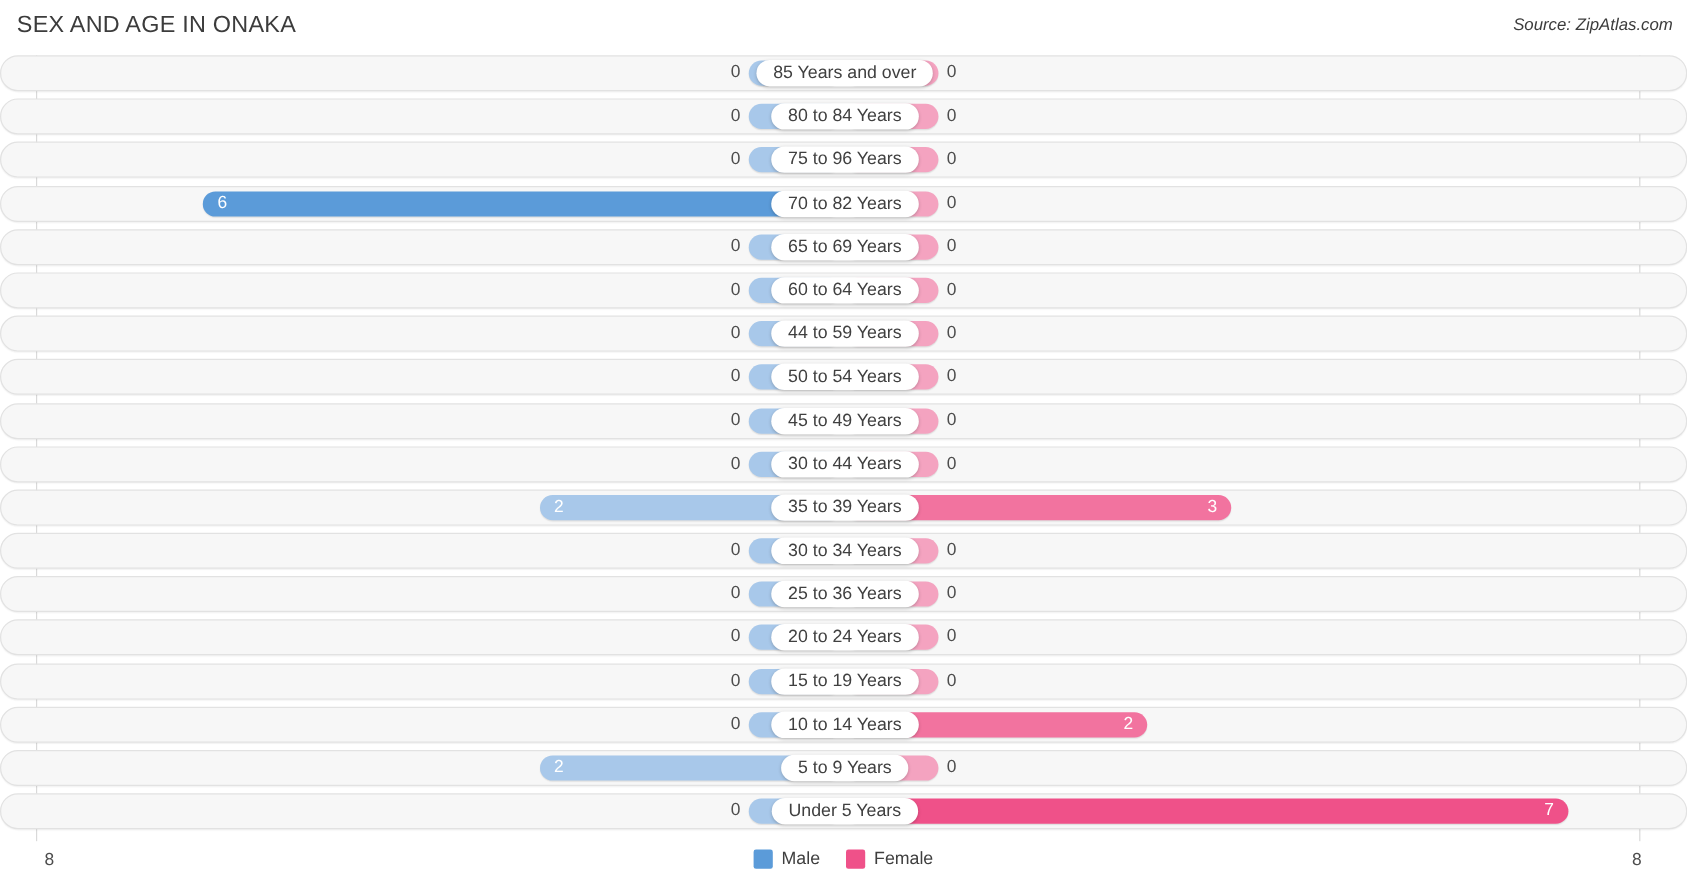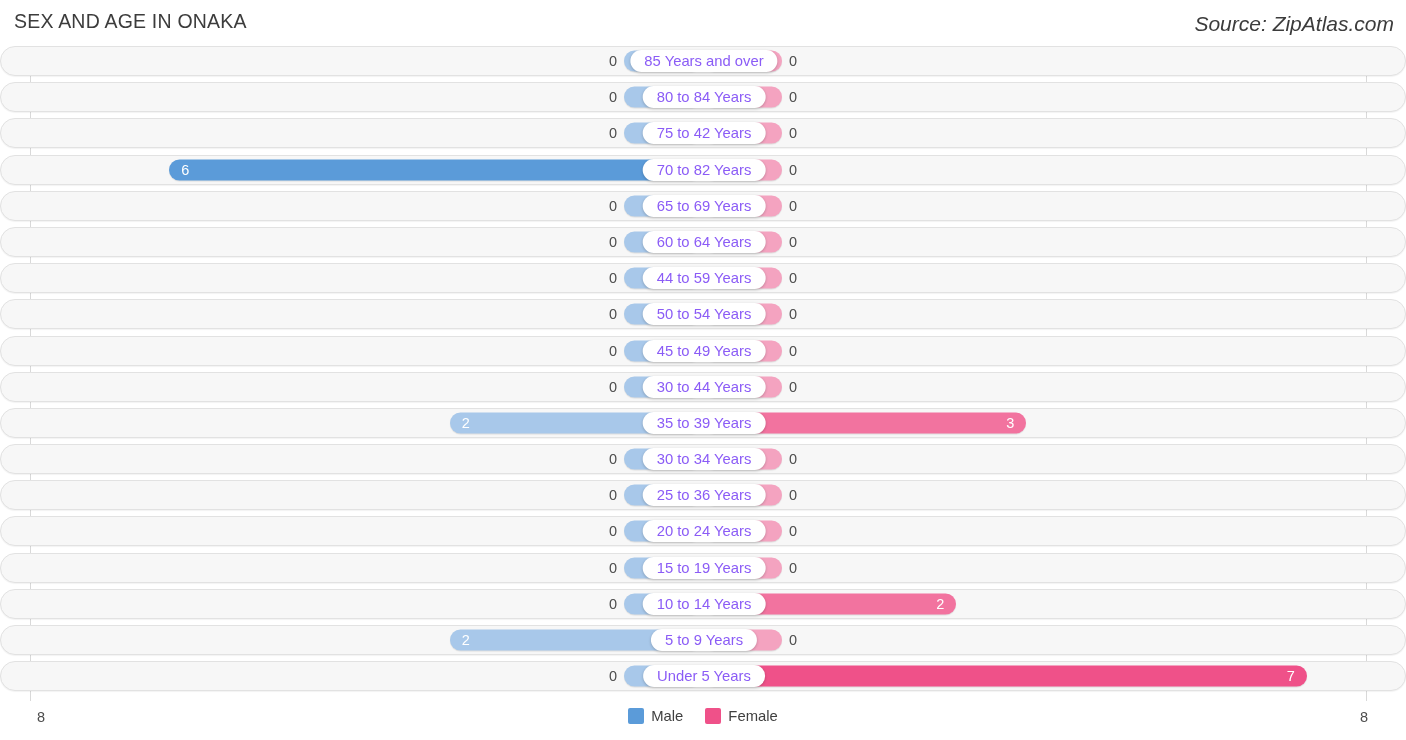--- a/index.html
+++ b/index.html
@@ -26,21 +26,21 @@
     position: absolute;
     left: 14px; top: 10px;
     font-size: 19.5px;
     color: #3c3c3c;
     letter-spacing: .2px;
     white-space: nowrap;
   }
   .source-note {
     position: absolute;
     right: 12px; top: 12px;
-    font-size: 21px;
+    font-size: 14px;
     font-style: italic;
     color: #3c3c3c;
     white-space: nowrap;
     margin-left: 40px;
   }
 
   
   .plot {
     position: absolute;
     left: 0; top: 46px;
@@ -131,21 +131,21 @@
   
   .center-label {
     position: absolute;
     left: 703px;
     top: 50%;
     transform: translate(-50%, -50%);
     background: #ffffff;
     border-radius: 14px;
     padding: 3px 14px;
     font-size: 14.8px;
-    color: #8b5cf6;
+    color: #404040;
     white-space: nowrap;
     box-shadow: 0 1px 3px rgba(0,0,0,0.22);
     z-index: 3;
   }
 
   
   .footer {
     position: absolute;
     left: 0; top: 701px;
     width: 1406px; height: 39px;
@@ -228,21 +228,21 @@
         <div class="row">
           <div class="row-inner">
             <div class="bar-wrap male">
               <span class="val outside-left">0</span>
               <div class="bar male" style="width:78px"></div>
             </div>
             <div class="bar-wrap female">
               <div class="bar female" style="width:78px"></div>
               <span class="val outside-right">0</span>
             </div>
-            <div class="center-label">75 to 42 Years</div>
+            <div class="center-label">75 to 96 Years</div>
           </div>
         </div>
         <div class="row">
           <div class="row-inner">
             <div class="bar-wrap male">
               <div class="bar male hot" style="width:532.75px">
                 <span class="val inside male-in">6</span>
               </div>
             </div>
             <div class="bar-wrap female">

